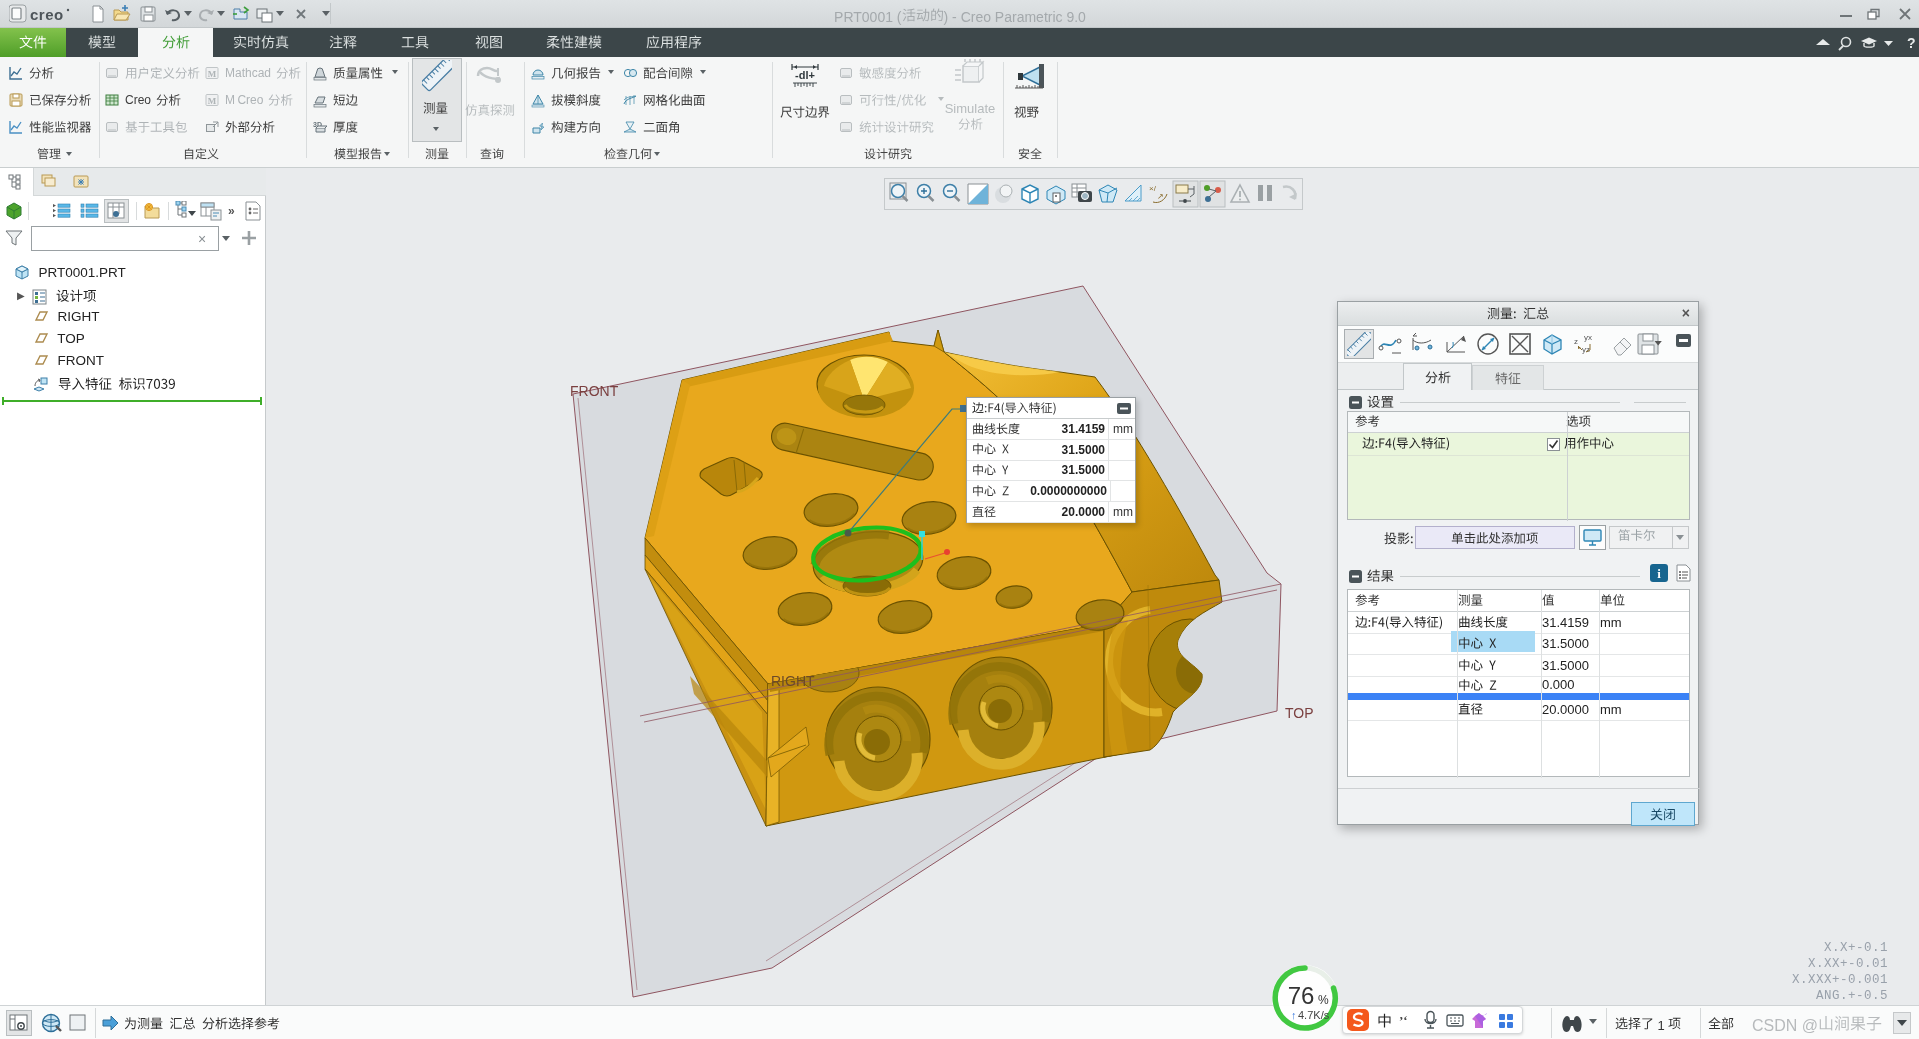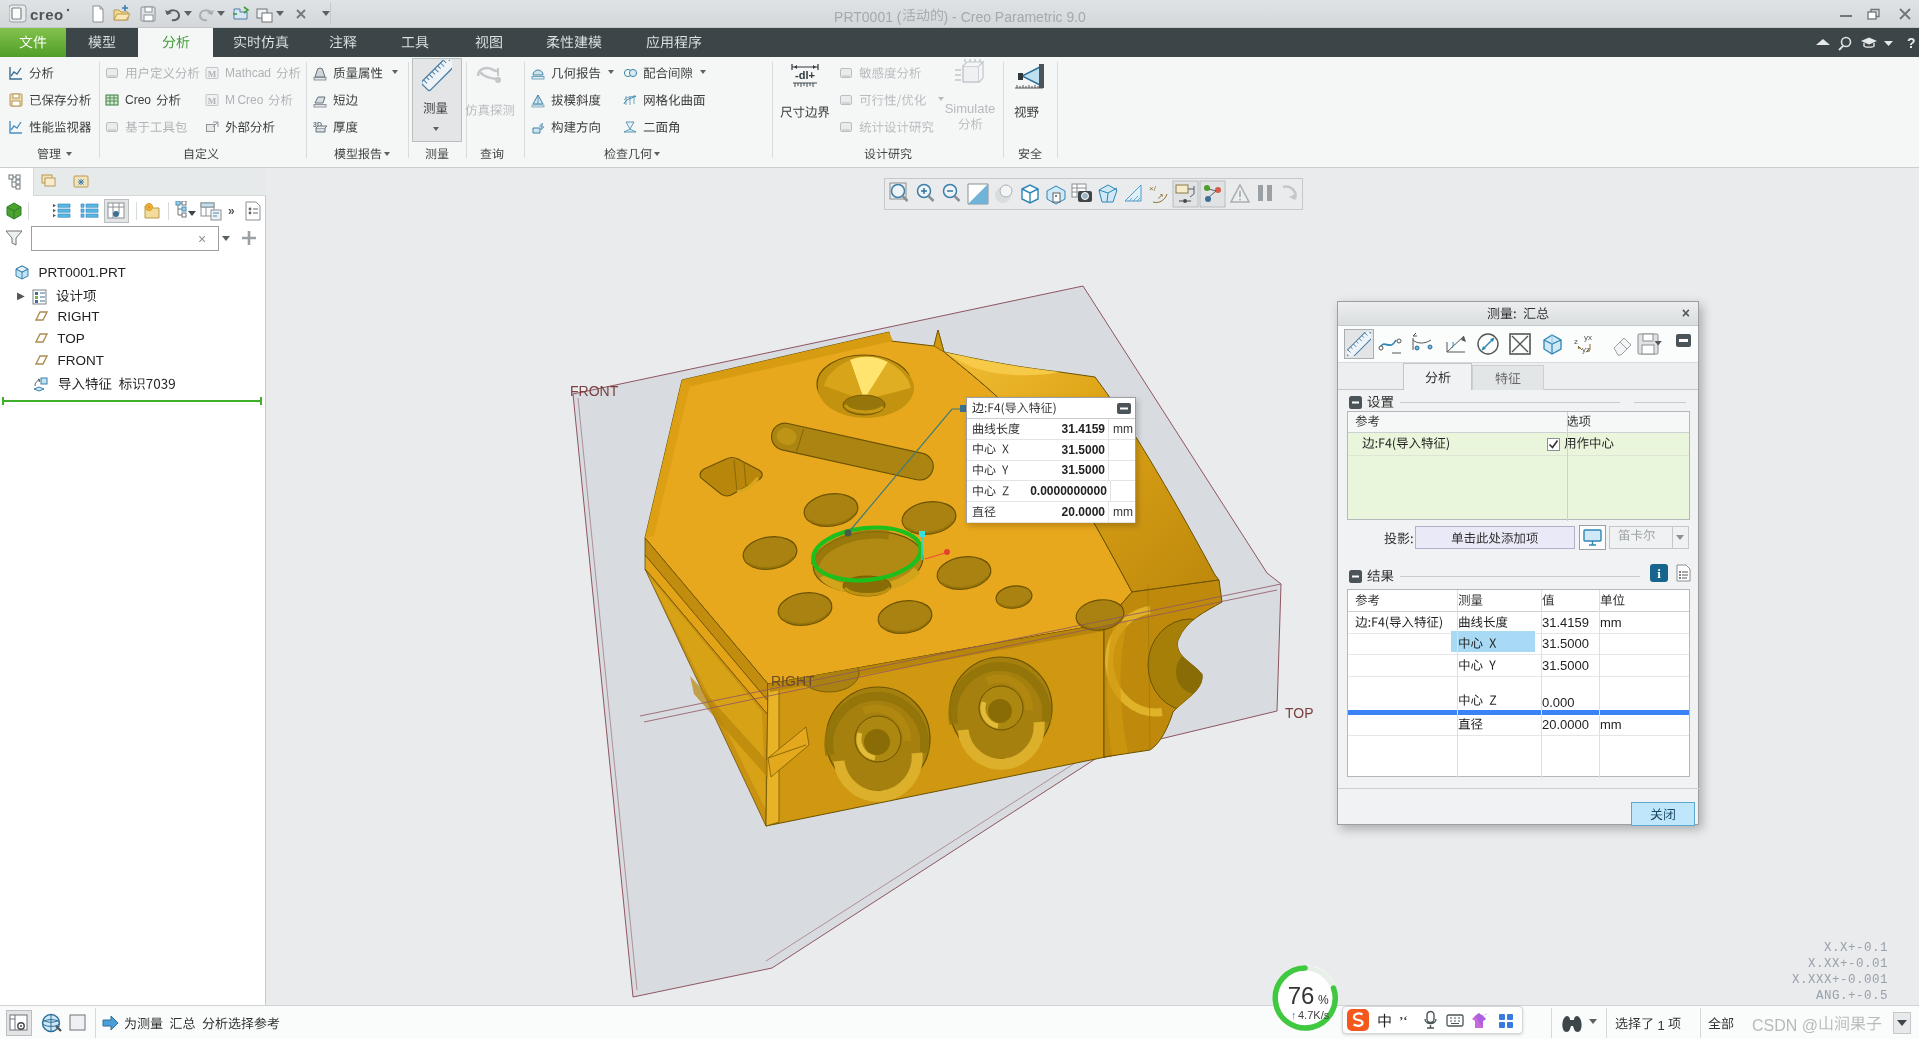--- a/index.html
+++ b/index.html
@@ -1155,21 +1155,21 @@
         </div>
         <div style="height:21.5px;border-bottom:1px solid #e4e6e7;display:flex;align-items:center">
           <span style="margin-left:7px;width:103px"></span>
           <span style="width:84px"><svg class="z" style="vertical-align:-2px;" width="37.9" height="16.2" viewBox="0 -1.02 3.031 1.3" fill="#222">
               <use href="#z4E2D" x="0"></use>
               <use href="#z5FC3" x="1"></use>
               <use href="#z59" x="2.5"></use>
             </svg></span>
           <span style="width:58px;color:#222">31.5000</span>
         </div>
-        <div style="height:38px;border-bottom:5px solid #3b82f6;display:flex;align-items:flex-end">
+        <div style="height:23px;border-bottom:7px solid #3b82f6;display:flex;align-items:flex-start">
           <span style="margin-left:7px;width:103px"></span>
           <span style="width:84px"><svg class="z" style="vertical-align:-2px;" width="38.8" height="16.2" viewBox="0 -1.02 3.103 1.3" fill="#222">
               <use href="#z4E2D" x="0"></use>
               <use href="#z5FC3" x="1"></use>
               <use href="#z5A" x="2.5"></use>
             </svg></span>
           <span style="width:58px;color:#222">0.000</span>
         </div>
         <div style="height:21.5px;border-bottom:1px solid #e4e6e7;display:flex;align-items:center">
           <span style="margin-left:7px;width:103px"></span>

